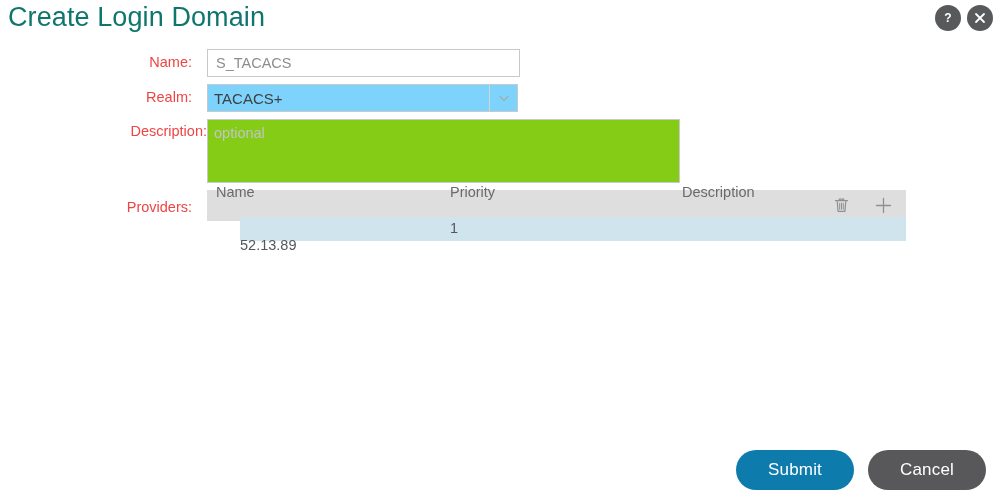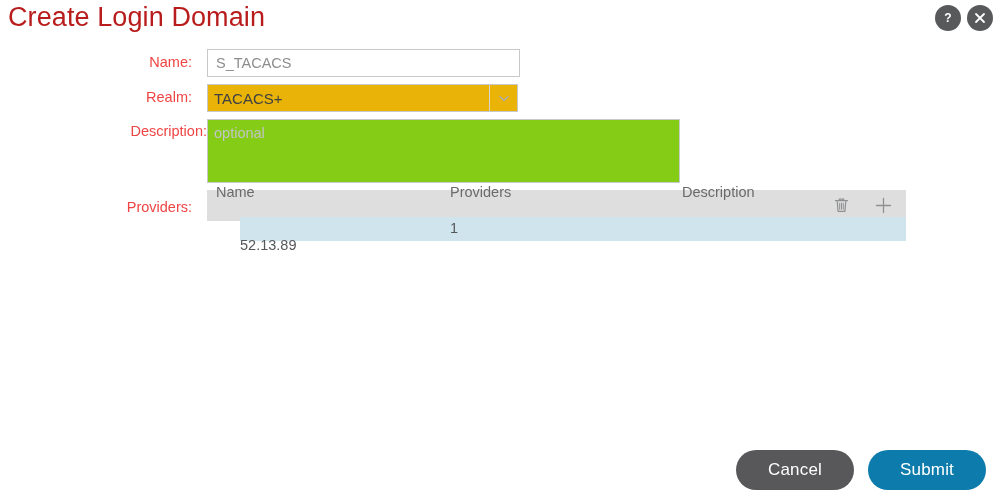--- a/index.html
+++ b/index.html
@@ -16,21 +16,21 @@
     position: relative;
   }
 
   
   .dialog-title {
     position: absolute;
     left: 8px;
     top: 2px;
     font-size: 27px;
     font-weight: 400;
-    color: #b91c1c;
+    color: #0f766e;
     letter-spacing: 0.1px;
     white-space: nowrap;
   }
 
   
   .win-icons {
     position: absolute;
     right: 5px;
     top: 5px;
     display: flex;
@@ -92,21 +92,21 @@
   .row-realm { top: 35px; }
   .row-realm .row-label { top: 9px; }
   .select-wrap {
     position: absolute;
     left: 207px;
     top: 4px;
     width: 311px;
     height: 28px;
     box-sizing: border-box;
     border: 1px solid #c8c9ca;
-    background: #eab308;
+    background: #7dd3fc;
     display: flex;
     align-items: stretch;
     cursor: pointer;
   }
   .select-value {
     flex: 1;
     display: flex;
     align-items: center;
     padding-left: 6px;
     font-size: 15px;
@@ -291,26 +291,26 @@
           <path d="M10.5 3.5 V17.5 M3.5 10.5 H17.5" stroke="#8e9092" stroke-width="1.3" stroke-linecap="round"></path>
         </svg>
       </div>
     </div>
   </div>
 </div>
 
 <div class="table">
   <div class="table-head">
     <div class="th th-name">Name</div>
-    <div class="th th-priority">Providers</div>
+    <div class="th th-priority">Priority</div>
     <div class="th th-desc">Description</div>
   </div>
   <div class="table-row">
     <div class="td td-name">52.13.89</div>
     <div class="td td-priority">1</div>
     <div class="td td-desc"></div>
   </div>
 </div>
 
 <div class="footer">
+  <button class="btn btn-submit">Submit</button>
   <button class="btn btn-cancel">Cancel</button>
-  <button class="btn btn-submit">Submit</button>
 </div>
 
 </body></html>

